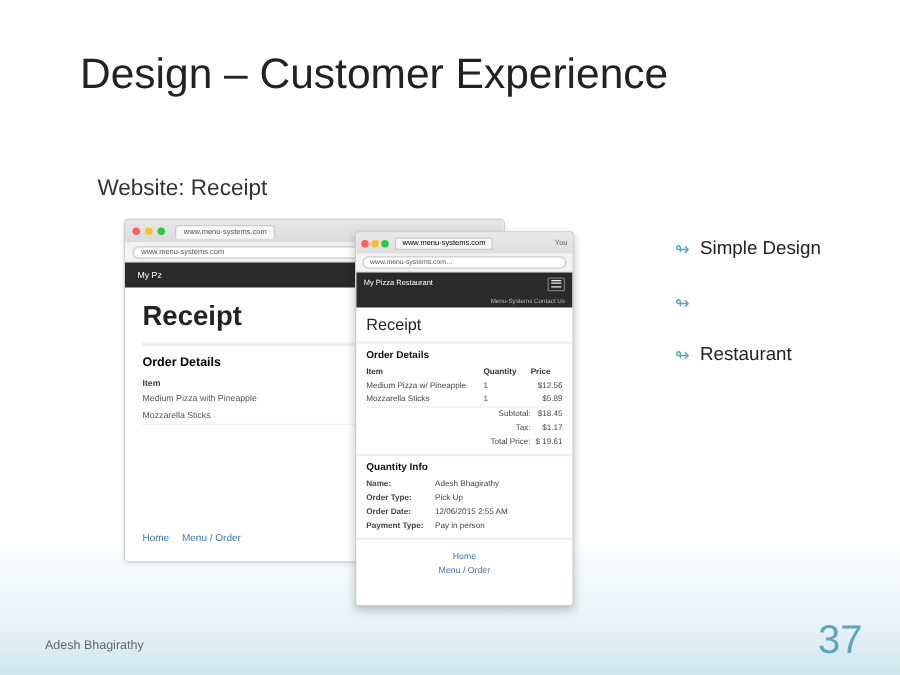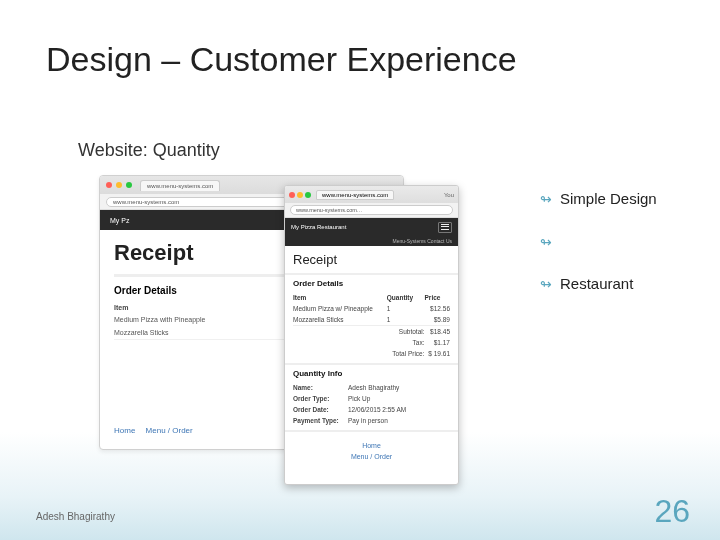--- a/index.html
+++ b/index.html
@@ -1,21 +1,21 @@
 <!DOCTYPE html>
 <html><head>
 <meta charset="utf-8">
 <style>
   * { box-sizing: border-box; margin: 0; padding: 0; }
   html, body { width: 720px; height: 540px; font-family: Arial, Helvetica, sans-serif; background: #fff; overflow: hidden; }
   .slide {
     width: 720px; height: 540px; position: relative;
     background: linear-gradient(to top, #cfe6ee 0%, #e8f3f7 8%, #ffffff 20%);
   }
-  .title { position: absolute; top: 40px; left: 46px; font-size: 34px; color: #222; font-weight: 400; }
+  .title { position: absolute; top: 40px; left: 64px; font-size: 34px; color: #222; font-weight: 400; }
   .subtitle { position: absolute; top: 140px; left: 78px; font-size: 18px; color: #333; }
   .footer-left { position: absolute; bottom: 18px; left: 36px; font-size: 10px; color: #666; }
   .footer-right { position: absolute; bottom: 10px; right: 30px; font-size: 32px; color: #5aa6be; font-weight: 400; }
   .bullets { position: absolute; top: 190px; left: 540px; width: 170px; }
   .bullet { display: flex; align-items: flex-start; margin-bottom: 24px; font-size: 15px; color: #222; }
   .bullet .bicon { flex-shrink: 0; width: 16px; color: #5aa6be; font-size: 14px; margin-right: 4px; line-height: 1.3; }
   .bullet .btext { line-height: 1.25; }
 
   
   .shots { position: absolute; top: 175px; left: 85px; width: 440px; height: 310px; margin-left: 14px; }
@@ -72,21 +72,21 @@
   .m-tab2 td.r { text-align:right; }
   .m-tot td { border-top:1px solid #eee; }
   .m-info td:first-child { font-weight:700; width:55px; }
   .m-footer { text-align:center; font-size:7px; color:#3e76b5; margin-top:8px; line-height:1.6; }
 </style>
 </head>
 <body>
 
 <div class="slide">
   <div class="title">Design – Customer Experience</div>
-  <div class="subtitle">Website: Quantity</div>
+  <div class="subtitle">Website: Receipt</div>
 
   <div class="shots">
 
     <div class="desktop">
       <div class="d-tabbar">
         <span class="d-dot r"></span>
         <span class="d-dot y"></span>
         <span class="d-dot g"></span>
         <span class="d-tab">www.menu-systems.com</span>
       </div>
@@ -236,14 +236,14 @@
     <div class="bullet">
       <span class="bicon">↬</span>
     </div>
     <div class="bullet">
       <span class="bicon">↬</span>
       <span class="btext">Restaurant</span>
     </div>
   </div>
 
   <div class="footer-left">Adesh Bhagirathy</div>
-  <div class="footer-right">26</div>
+  <div class="footer-right">37</div>
 </div>
 
 </body></html>

